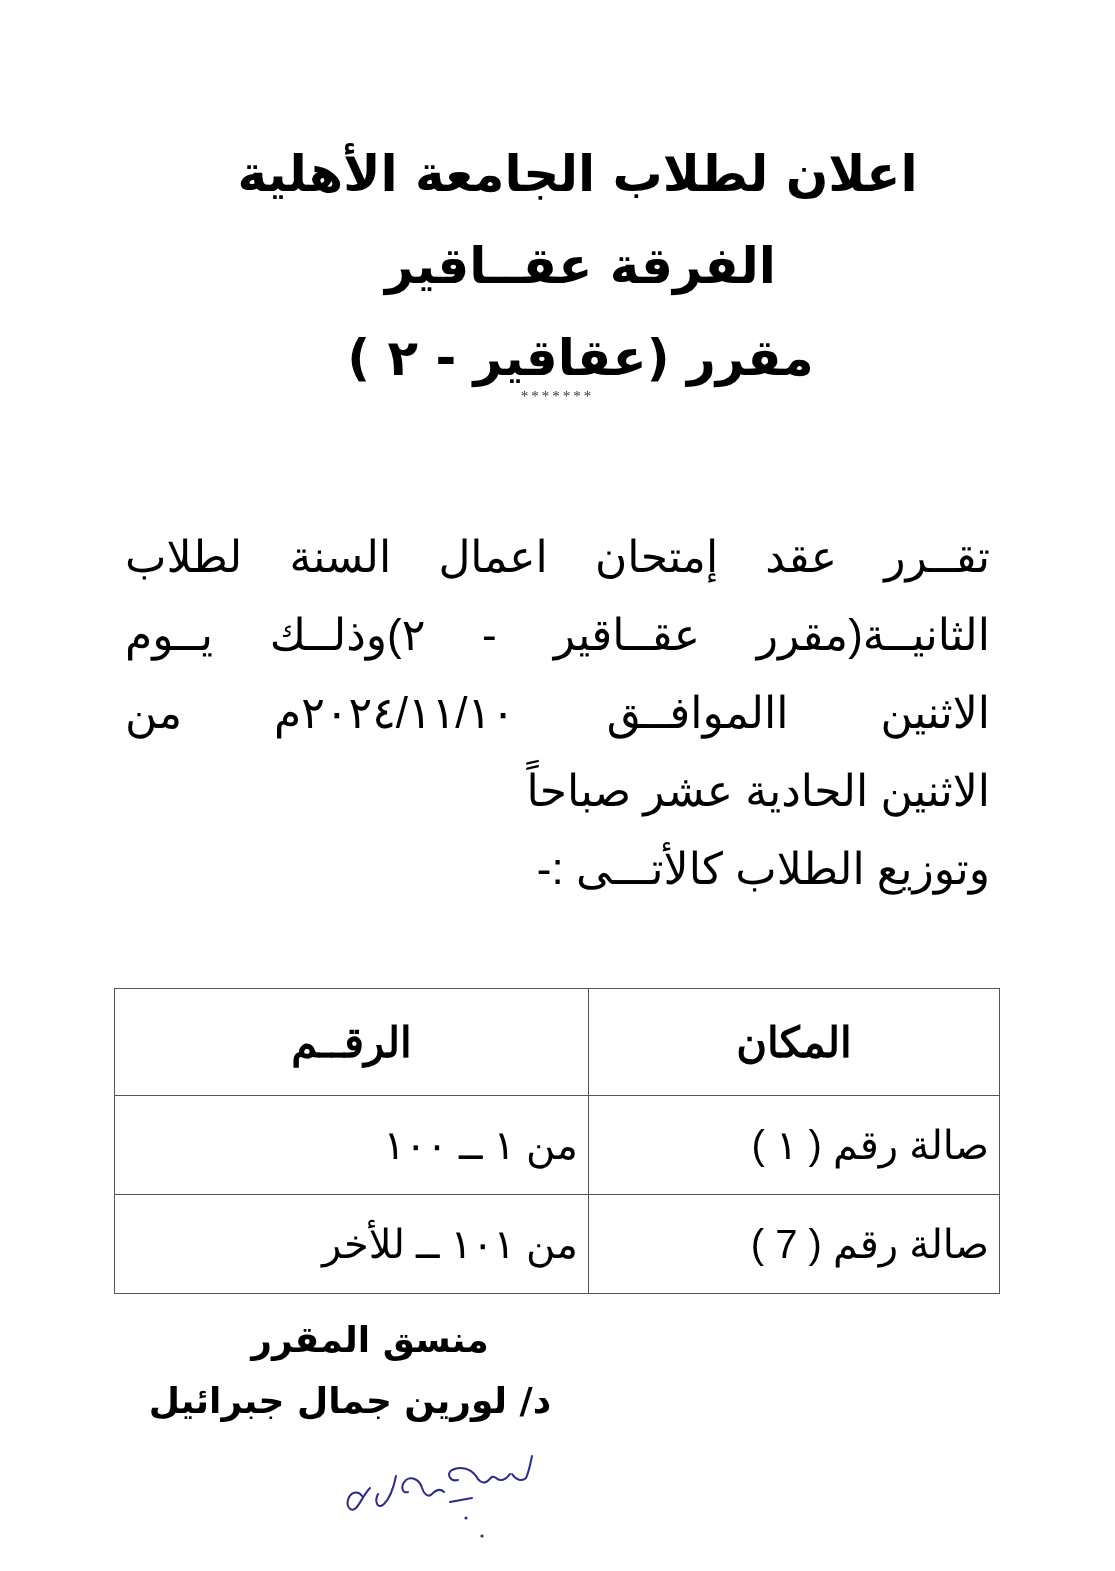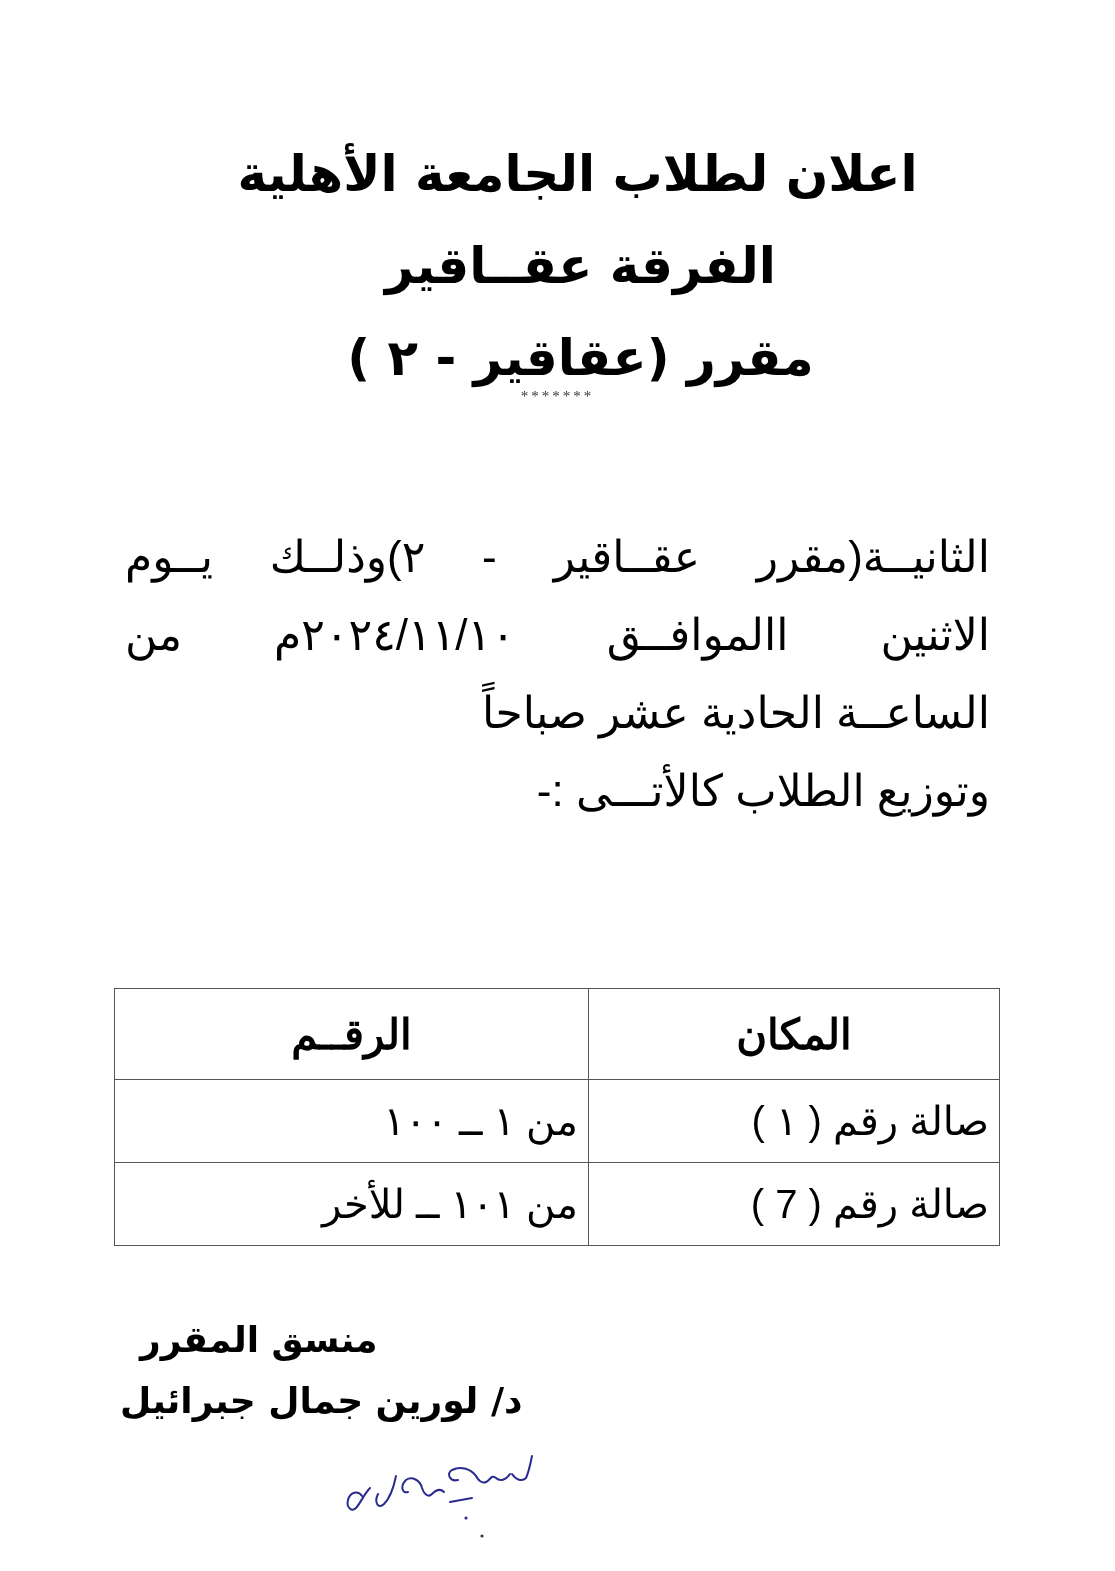--- a/index.html
+++ b/index.html
@@ -20,48 +20,49 @@
     font-family: "Liberation Sans", sans-serif;
     font-size: 44px; line-height: 78px; text-align: justify; text-align-last: justify;
   }
   .body-text p { margin: 0; height: 78px; white-space: nowrap; text-align-last: justify; }
   .body-text p.last { text-align-last: right; }
   table.dist {
     position: absolute; top: 988px; left: 114px; width: 886px;
     border-collapse: collapse; direction: rtl;
     font-family: "Liberation Sans", sans-serif;
   }
-  table.dist td, table.dist th { border: 1.5px solid #555; padding: 4px 10px; }
+  table.dist td, table.dist th { border: 1.5px solid #555; padding: 12px 10px; }
   table.dist th { height: 82px; font-size: 42px; font-weight: bold; text-align: center; }
   table.dist td { height: 74px; font-size: 40px; text-align: right; }
   table.dist .col-place { width: 390px; }
   .signature-block {
-    position: absolute; top: 1310px; left: 120px; width: 460px; text-align: left;
+    position: absolute; top: 1310px; left: 120px; width: 460px; text-align: center;
   }
   .coord-title { font-size: 36px; font-weight: bold; margin: 0; line-height: 60px; position: relative; left: 20px; }
   .coord-name  { font-size: 36px; font-weight: bold; margin: 0; line-height: 62px; }
   .sig { position: absolute; top: 1452px; left: 340px; width: 200px; height: 90px; }
 </style>
 </head>
 <body>
 
 <div class="page">
 
   <div class="title-block">
     <p class="title-line l1">اعلان لطلاب الجامعة الأهلية</p>
     <p class="title-line">الفرقة عقــاقير</p>
     <p class="title-line">مقرر (عقاقير - ٢ )</p>
   </div>
 
   <div class="stars">*******</div>
 
   <div class="body-text">
+    <p>تقــرر عقد إمتحان اعمال السنة لطلاب</p>
     <p>الثانيــة(مقرر عقــاقير - ٢)وذلــك يــوم</p>
     <p>الاثنين االموافــق ٢٠٢٤/١١/١٠م من</p>
-    <p class="last">الساعــة الحادية عشر صباحاً</p>
+    <p class="last">الاثنين الحادية عشر صباحاً</p>
     <p class="last">وتوزيع الطلاب كالأتـــى :-</p>
   </div>
 
   <table class="dist">
     <tbody>
         <tr>
       <th class="col-place">المكان</th>
       <th>الرقــم</th>
     </tr>
     <tr>

